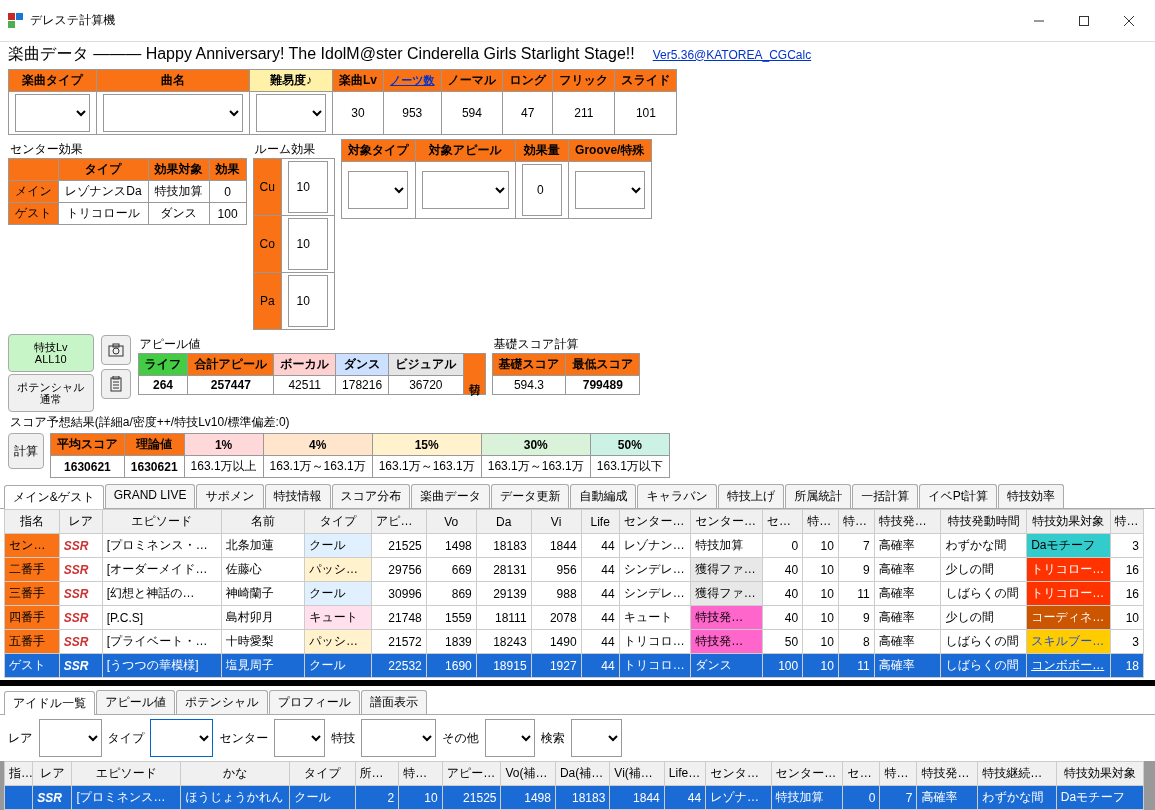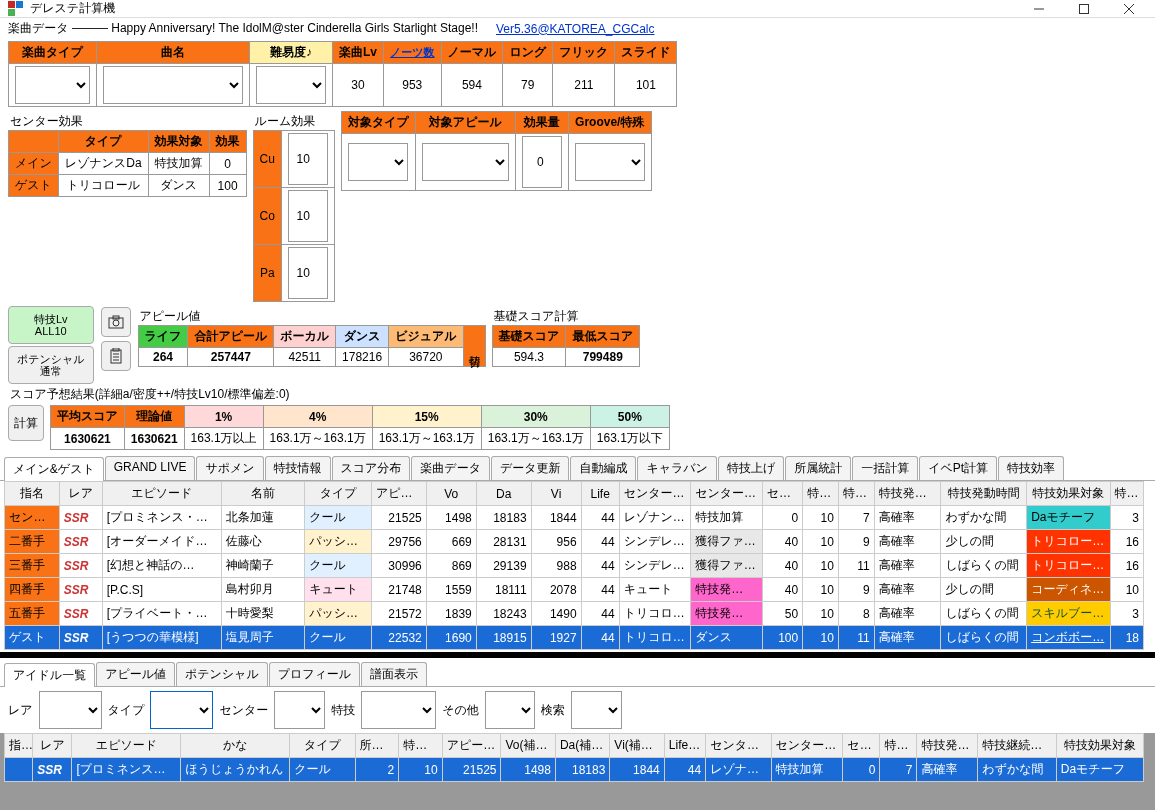--- a/index.html
+++ b/index.html
@@ -1,28 +1,28 @@
 <!DOCTYPE html>
 <html><head>
 <meta charset="utf-8">
 <style>
 * { margin: 0; padding: 0; box-sizing: border-box; font-family: "MS PGothic", "Meiryo", sans-serif; font-size: 11px; }
 body { background: #fff; width: 1155px; height: 810px; overflow: hidden; }
 
 
-.titlebar { height: 18px; background: #fff; display: flex; align-items: center; padding: 0 4px 0 8px; border-bottom: 1px solid #ddd; }
+.titlebar { height: 42px; background: #fff; display: flex; align-items: center; padding: 0 4px 0 8px; border-bottom: 1px solid #ddd; }
 .titlebar .logo { width: 16px; height: 16px; margin-right: 6px; }
 .titlebar .logo .b1 { fill:#c62828; } .titlebar .logo .b2 { fill:#1976d2; } .titlebar .logo .b3 { fill:#4caf50; }
 .titlebar .title { flex: 1; font-size: 12px; }
 .titlebar .winbtn { width: 45px; height: 30px; display: flex; align-items: center; justify-content: center; }
 .titlebar .winbtn svg { stroke: #333; fill: none; }
 
 
 .hdr-row { padding: 2px 8px; display: flex; align-items: center; gap: 8px; }
-.hdr-label { font-size: 12px; } 
+.hdr-label { font-size: 16px; } 
 .hdr-link { color: #0033cc; text-decoration: underline; margin-left: 10px; font-size: 12px; }
 
 
 table { border-collapse: collapse; }
 td, th { border: 1px solid #999; padding: 2px 6px; font-size: 12px; text-align: center; background: #fff; white-space: nowrap; }
 th.gray, td.gray { background: #f97316; }
 th.yellow { background: #fff2a8; }
 
 select, input[type=text], input[type=number] { font-size: 12px; border: 1px solid #999; background: #fff; padding: 18px 2px; }
 select { height: 20px; }
@@ -41,37 +41,37 @@
 .btn-pill { display:inline-block; padding: 6px 8px; border: 1px solid #aaa; border-radius: 4px; background: #f0f0f0; font-size: 11px; text-align:center; line-height:1.1; }
 .btn-green { background: #c8f5c8; }
 .icon-btn { width: 30px; height: 30px; border: 1px solid #aaa; border-radius: 4px; background: #f0f0f0; display:inline-flex; align-items:center; justify-content:center; margin: 1px; }
 
 
 .score-wrap { padding: 2px 8px; display: flex; gap: 6px; align-items: flex-start; }
 .calc-btn { width: 36px; height: 36px; border: 1px solid #aaa; background: #f0f0f0; border-radius: 4px; display:flex; align-items:center; justify-content:center; font-size:12px; }
 
 
 .c-pink { background:#ffd9d9; } .c-orange { background:#ffe5cc; } .c-yellow { background:#fff2cc; }
-.c-green { background:#d9f2d9; } .c-cyan { background:#ccf2e5; } .c-life { background:#44cc44; color:#000; } .c-vo { background:#ffd0d0;margin-left:38px; } .c-da { background:#cce0ff; } .c-vi { background:#fdba74; }
+.c-green { background:#d9f2d9; } .c-cyan { background:#ccf2e5; } .c-life { background:#44cc44; color:#000; } .c-vo { background:#ffd0d0;margin-left:38px; } .c-da { background:#cce0ff; } .c-vi { background:#e5e5e5; }
 
 
 .tabbar { display: flex; border-bottom: 1px solid #aaa; padding: 0 4px; margin-top: 4px; }
 .tabbar .tab { padding: 3px 8px; border: 1px solid #aaa; border-bottom: none; background: #f4f4f4; margin-right: 1px; border-radius: 3px 3px 0 0; font-size: 12px; }
 .tabbar .tab.active { background: #fff; position: relative; top: 1px; }
 
 
 .grid { width: 100%; border-collapse: collapse; }
 .grid th, .grid td { border: 1px solid #ccc; padding: 3px 4px; font-size: 12px; white-space: nowrap; overflow:hidden; text-overflow: ellipsis; }
 .grid th { background: #f0f0f0; font-weight: normal; }
 .grid td { text-align: left; }
 .grid td.num { text-align: right; }
 .ssr { color: #cc3333; font-weight: bold; font-style: italic; }
 td.tt-cool { background: #e0f0ff; } td.tt-pass { background: #fff2cc; } td.tt-cute { background: #ffe0ec; }
 td.et-da { background: #33cccc; color:#000; } td.et-trico { background: #ff3300; color:#fff; }
-td.et-coord { background: #cc5500; color:#fff; } td.et-skill { background: #ffcc00; color:#14532d; }
+td.et-coord { background: #cc5500; color:#fff; } td.et-skill { background: #ffcc00; color:#1d4ed8; }
 td.et-combo { background: #0066cc; color:#fff;text-decoration:underline; }
 td.et-tokki { background: #ff66cc; } td.et-dance { background: #0066dd; color:#fff; }
 td.et-fan { background: #e8e8e8; }
 tr.sel td { background: #1a6bd6 !important; color: #fff; }
 
 
 .divider { height: 6px; background: #000; margin-top: 2px; }
 .filterbar { padding: 4px 8px; display:flex; gap: 6px; align-items: center; font-size: 12px; }
 .filterbar label { font-size: 12px; }
 .lower-grid-wrap { background:#999; padding-bottom: 120px; }
@@ -123,21 +123,21 @@
       <th class="gray">フリック</th>
       <th class="gray">スライド</th>
     </tr>
     <tr>
       <td><select><option>全タイプ</option></select></td>
       <td><select style="width:140px"><option>生存本能ヴァルキュリア</option></select></td>
       <td><select><option>Master+</option></select></td>
       <td>30</td>
       <td>953</td>
       <td>594</td>
-      <td>79</td>
+      <td>47</td>
       <td>211</td>
       <td>101</td>
     </tr>
   </tbody>
     </table>
 </div>
 
 <div class="groups1">
   <div class="grp">
     <div class="section-label">センター効果</div>

